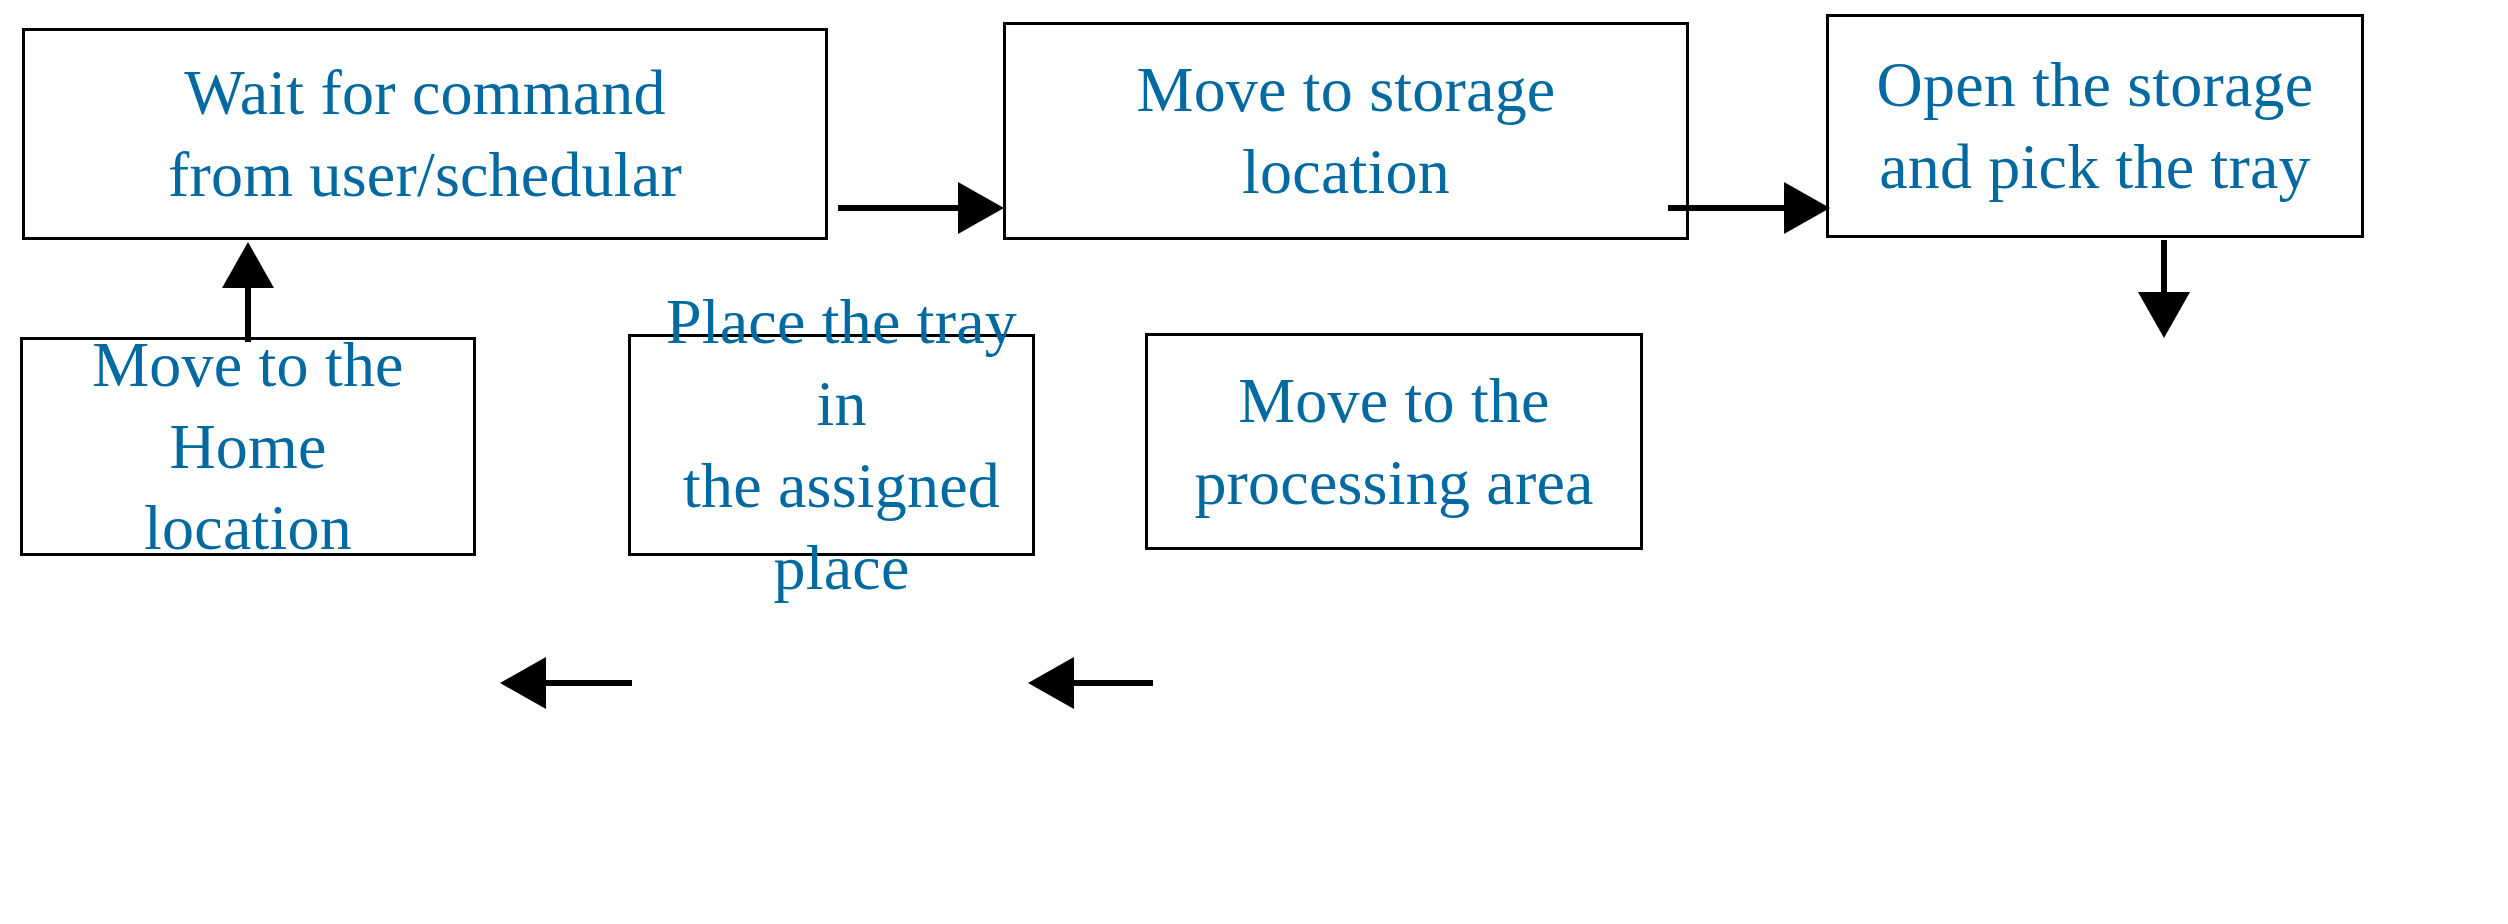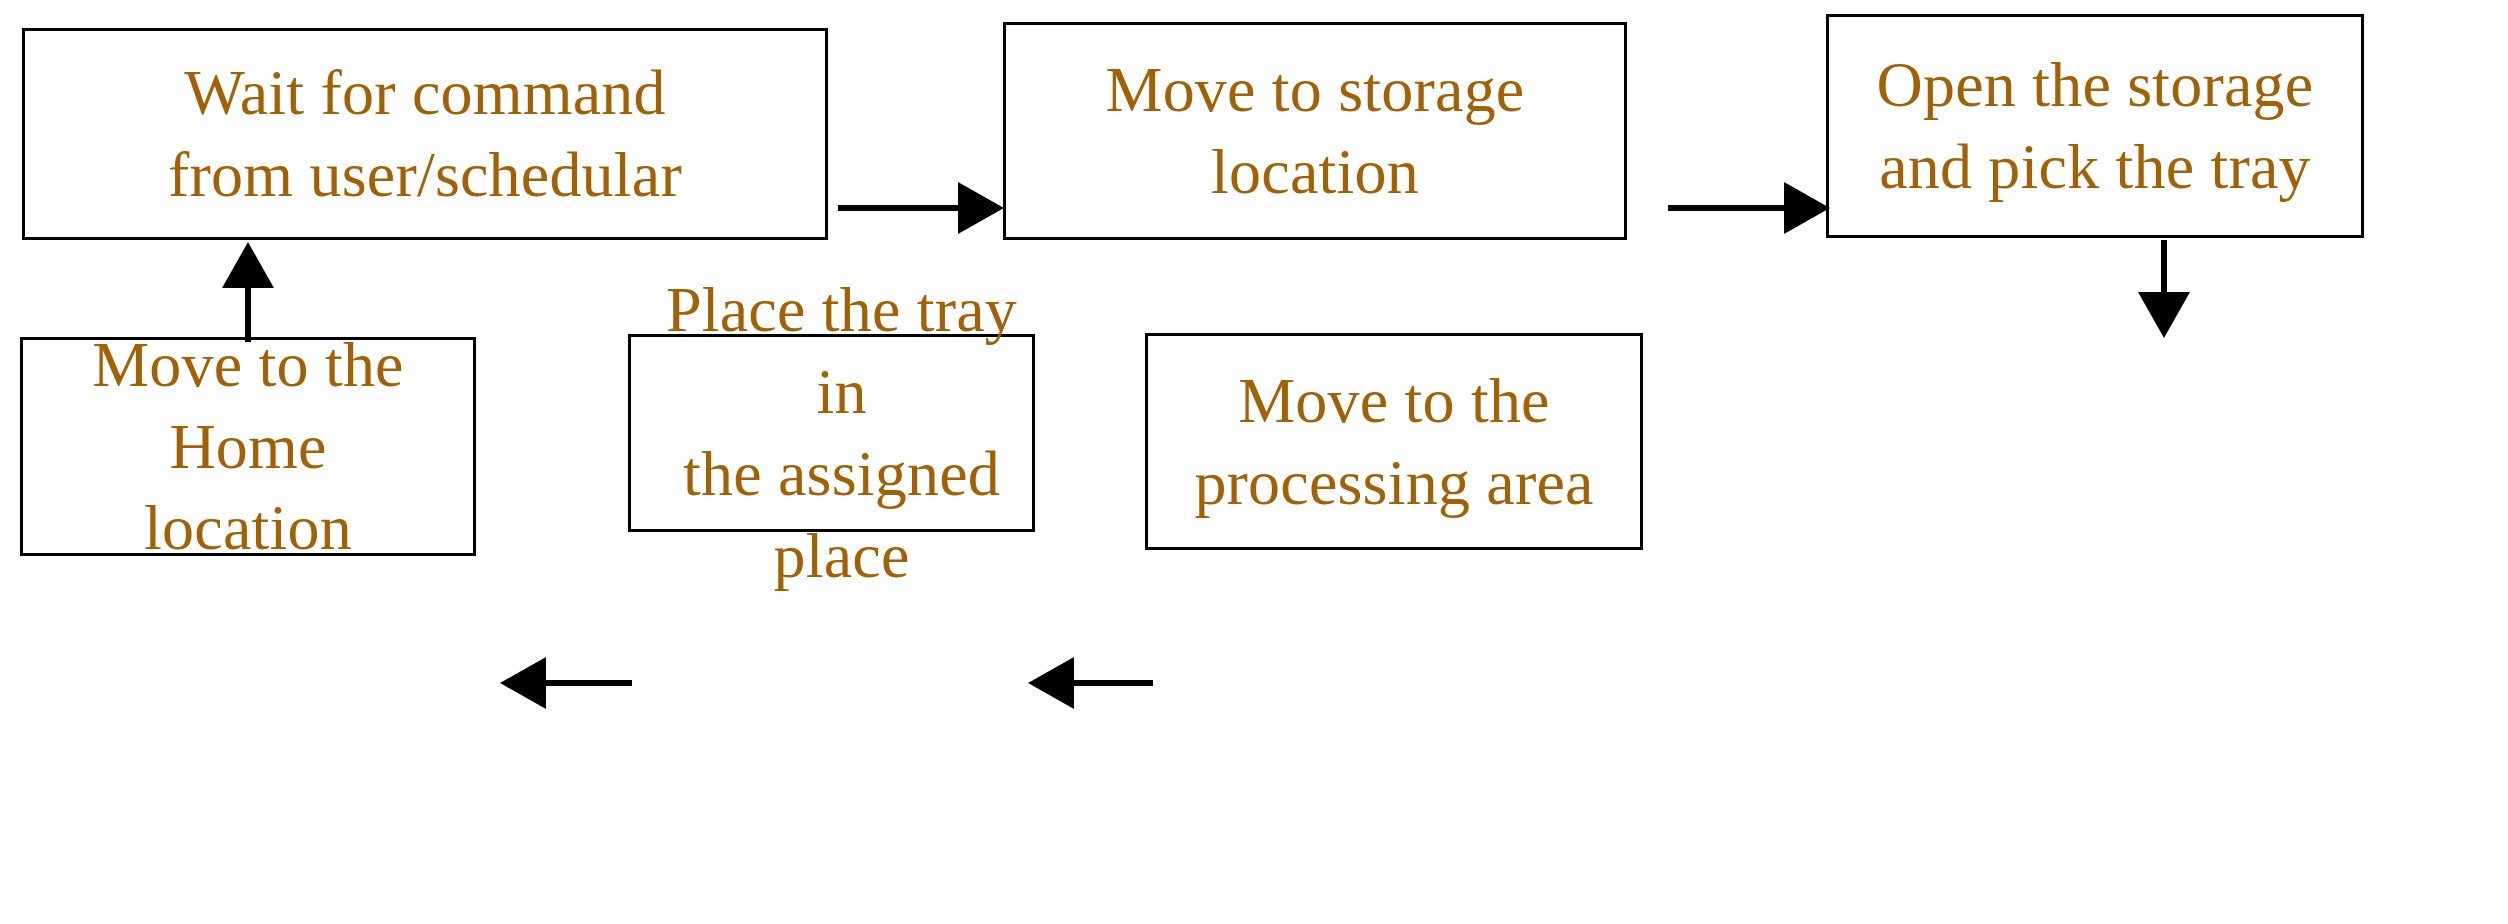--- a/index.html
+++ b/index.html
@@ -20,33 +20,33 @@
     box-sizing: border-box;
     background: #ffffff;
     border: 3px solid #000000;
     display: flex;
     align-items: center;
     justify-content: center;
     text-align: center;
   }
   .node-label {
     display: block;
-    color: #a16207;
+    color: #0369a1;
     font-size: 64px;
     line-height: 1.28;
     letter-spacing: 0.2px;
     padding: 0 14px;
     white-space: pre-line;
   }
   
   #node-wait          { left: 22px;   top: 28px;  width: 806px; height: 212px; }
-  #node-move-storage  { left: 1003px; top: 22px;  width: 624px; height: 218px; }
+  #node-move-storage  { left: 1003px; top: 22px;  width: 686px; height: 218px; }
   #node-open-storage  { left: 1826px; top: 14px;  width: 538px; height: 224px; }
   #node-move-home     { left: 20px;   top: 337px; width: 456px; height: 219px; }
-  #node-place-tray    { left: 628px;  top: 334px; width: 407px; height: 198px; padding-left: 20px; }
+  #node-place-tray    { left: 628px;  top: 334px; width: 407px; height: 222px; padding-left: 20px; }
   #node-move-process  { left: 1145px; top: 333px; width: 498px; height: 217px; }
 
   
   .edge { position: absolute; }
   .edge-line-h {
     position: absolute;
     height: 0;
     border-top: 6px solid #000000;
   }
   .edge-line-v {

